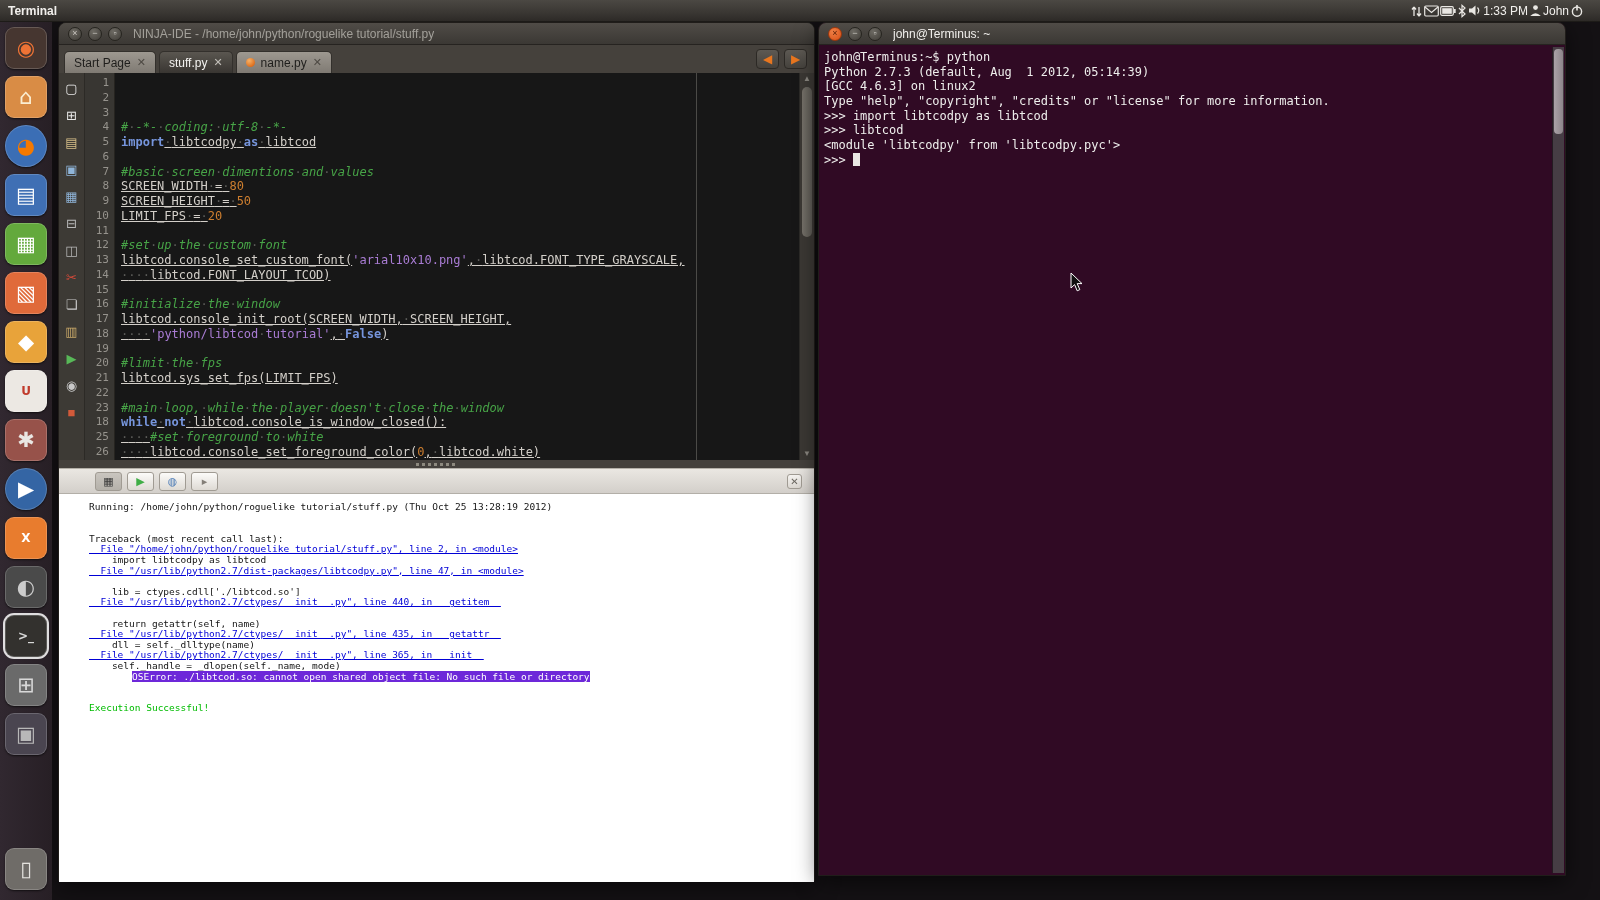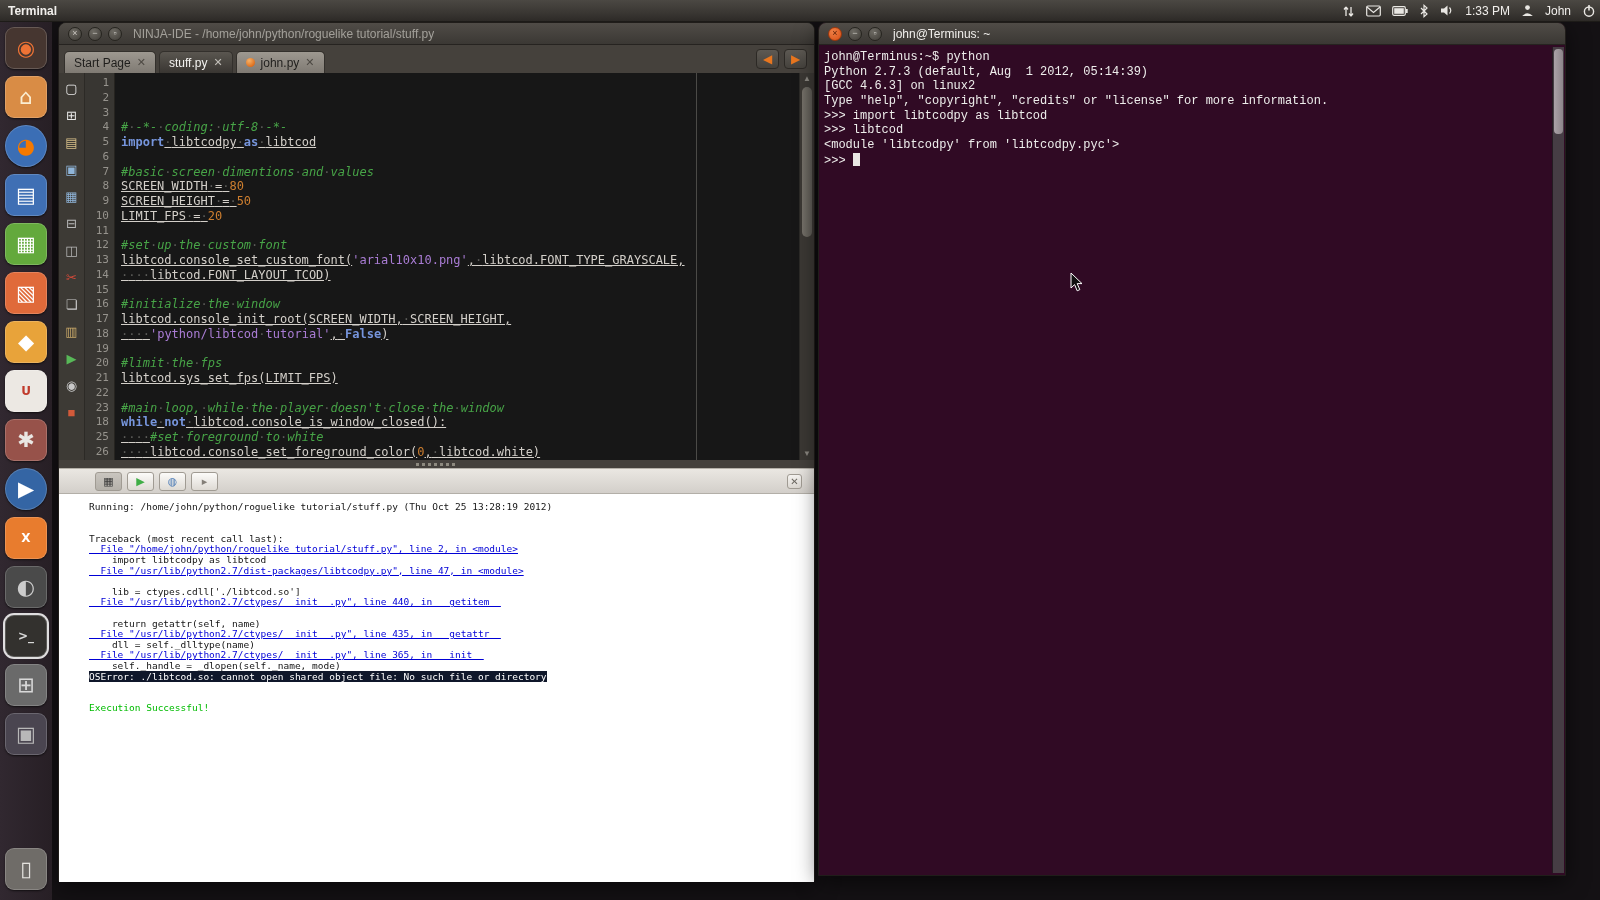--- a/index.html
+++ b/index.html
@@ -10,21 +10,21 @@
     font-family:"Liberation Sans","DejaVu Sans",sans-serif;
   }
 
   
   .top-panel{
     position:absolute; top:0; left:0; width:1600px; height:22px; z-index:60;
     background:linear-gradient(#4b4843,#3a3733 60%,#2d2a27);
     display:flex; align-items:center; border-bottom:1px solid #1d1b18;
   }
   .app-name{ font-size:12px; font-weight:bold; color:#f1efec; margin-left:8px; }
-  .tray{ margin-left:auto; display:flex; align-items:center; gap:11px; padding-right:4px; }
+  .tray{ margin-left:auto; display:flex; align-items:center; gap:1px; padding-right:16px; }
   .ticon{ display:flex; align-items:center; }
   .ticon svg{ display:block; }
   .clock,.user-name{ font-size:12px; color:#f1efec; }
 
   
   .launcher{
     position:absolute; top:22px; left:0; width:52px; height:878px; z-index:50;
     background:linear-gradient(90deg,#312830,#271f25);
     display:flex; flex-direction:column; align-items:center; padding-top:5px; gap:7px;
   }
@@ -122,28 +122,28 @@
                   border:1px solid #a09b93; border-radius:3px; color:#6c6861; font-size:10px;
                   display:flex; align-items:center; justify-content:center;
                   background:linear-gradient(#f5f3f0,#dbd7d1); }
 
   .console-output{ height:388px; background:#ffffff; overflow:hidden;
                    font:9.5px/10.6px "DejaVu Sans Mono",monospace; color:#141414;
                    padding:8px 0 0 30px; white-space:pre; }
   .out-line{ height:10.6px; }
   .out-line.link{ color:#0000d6; text-decoration:underline; }
   .out-line.success{ color:#00bb00; }
-  .err-hl{ background:#0f172a; color:#ffffff; }
+  .err-hl{ background:#6d28d9; color:#ffffff;margin-left:43px; }
 
   
   .terminal-window{ left:818px; top:22px; width:748px; height:854px; background:#300a24; }
   .term-body{ position:absolute; top:23px; left:0; right:13px; bottom:0;
               padding:4px 2px 0 5px; white-space:pre;
               font:12px/14.7px "DejaVu Sans Mono",monospace; color:#eeeeec; }
-  .term-line{ height:14.7px;font-family:Liberation Mono, monospace; }
+  .term-line{ height:14.7px; }
   .cursor{ display:inline-block; width:7px; height:13px; background:#e9e7e3; vertical-align:-2px; }
   .term-scrollbar{ position:absolute; top:24px; right:1px; bottom:2px; width:12px;
                    background:#463d44; border-left:1px solid #241b21; }
   .term-thumb{ position:absolute; top:2px; left:1px; width:9px; height:85px; border-radius:4px;
                background:linear-gradient(90deg,#aaa2a7,#8d858a); }
 
   
   .mouse{ position:absolute; left:1070px; top:272px; z-index:100; }
 </style>
 </head>
@@ -264,21 +264,21 @@
         <div class="tab">
           <span>Start Page</span>
           <span class="tab-close">✕</span>
         </div>
         <div class="tab active">
           <span>stuff.py</span>
           <span class="tab-close">✕</span>
         </div>
         <div class="tab">
           <span class="mod-dot"></span>
-          <span>john.py</span>
+          <span>name.py</span>
           <span class="tab-close">✕</span>
         </div>
       </div>
     <div class="nav-arrows">
       <div class="nav-btn">
           <span>◀</span>
         </div>
       <div class="nav-btn">
           <span>▶</span>
         </div>

